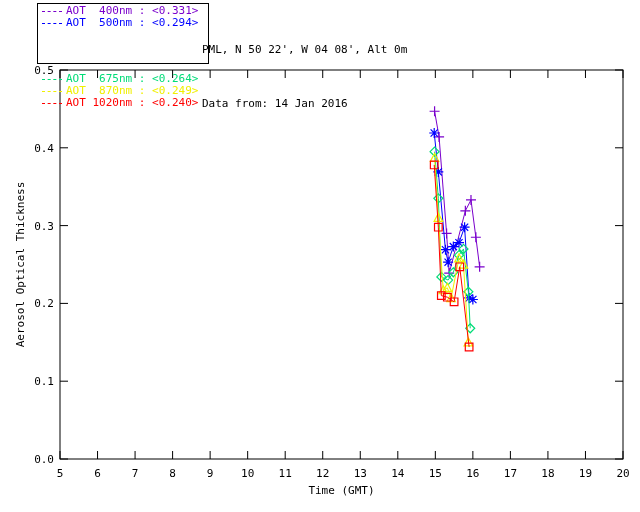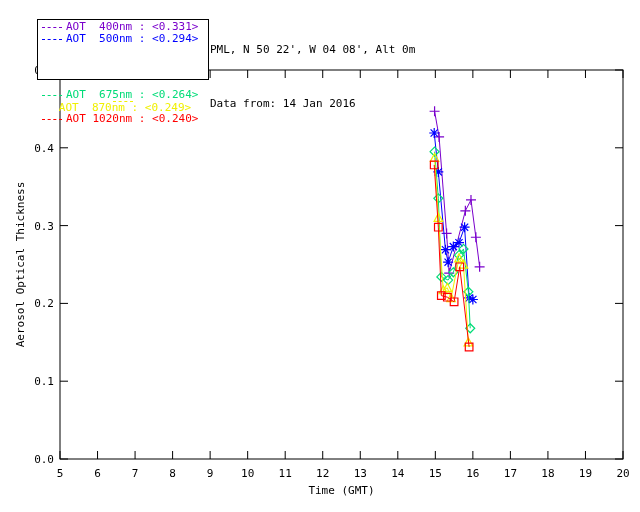--- a/index.html
+++ b/index.html
@@ -1,42 +1,42 @@
 <!DOCTYPE html>
 <html><head>
 <meta charset="utf-8">
 <style>
   html,body{margin:0;padding:0;background:#ffffff;}
   .screen{
     position:relative;width:640px;height:512px;background:#ffffff;overflow:hidden;
     font-family:"DejaVu Sans Mono","Liberation Mono",monospace;
   }
   .legend-box{
-    position:absolute;left:37px;top:19px;width:172px;height:61px;
+    position:absolute;left:37px;top:3px;width:172px;height:61px;
     border:1px solid #000;box-sizing:border-box;padding:1px 0 0 4px;
     background:#fff;
   }
   .legend-row{height:12px;line-height:12px;font-size:11px;white-space:pre;display:flex;align-items:center;}
   .legend-dash{display:inline-block;width:20px;height:0;border-top:1px dashed currentColor;margin-right:4px;flex:0 0 auto;}
   .legend-label{white-space:pre;font-size:11px;letter-spacing:0px;}
   .header{
-    position:absolute;left:210px;top:5px;color:#000;font-size:11px;line-height:18px;white-space:pre;
+    position:absolute;left:202px;top:5px;color:#000;font-size:11px;line-height:18px;white-space:pre;
   }
   svg text{font-family:"DejaVu Sans Mono","Liberation Mono",monospace;fill:#000;}
 </style>
 </head>
 <body>
 
 <div class="screen">
 
   <div class="legend-box" id="legend">
       <div class="legend-row" style="color: rgb(122, 0, 204);"><span class="legend-dash"></span><span class="legend-label">AOT  400nm : &lt;0.331&gt;</span></div>
       <div class="legend-row" style="color: rgb(0, 0, 255);"><span class="legend-dash"></span><span class="legend-label">AOT  500nm : &lt;0.294&gt;</span></div>
       <div class="legend-row" style="color: rgb(0, 220, 120); margin-top: 44px;"><span class="legend-dash"></span><span class="legend-label">AOT  675nm : &lt;0.264&gt;</span></div>
-      <div class="legend-row" style="color: rgb(240, 240, 0); flex-direction: column;"><span class="legend-dash"></span><span class="legend-label">AOT  870nm : &lt;0.249&gt;</span></div>
+      <div class="legend-row" style="color: rgb(240, 240, 0);"><span class="legend-dash"></span><span class="legend-label">AOT  870nm : &lt;0.249&gt;</span></div>
       <div class="legend-row" style="color: rgb(255, 0, 0);"><span class="legend-dash"></span><span class="legend-label">AOT 1020nm : &lt;0.240&gt;</span></div>
     </div>
 
   <div class="header">
     <div>PML, N 50 22', W 04 08', Alt 0m</div>
     <div>Data from: 14 Jan 2016</div>
   </div>
 
   <svg id="chart" width="640" height="512" viewBox="0 0 640 512">
       <rect x="60" y="70" width="563" height="389" fill="none" stroke="#000" stroke-width="1"></rect>

